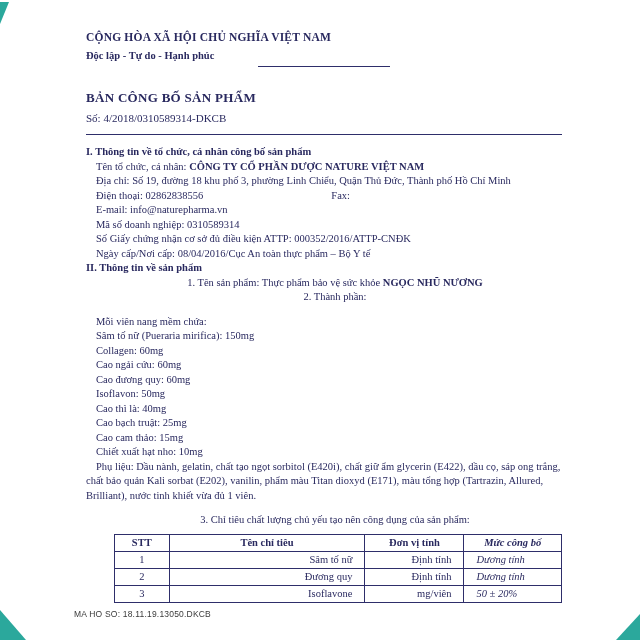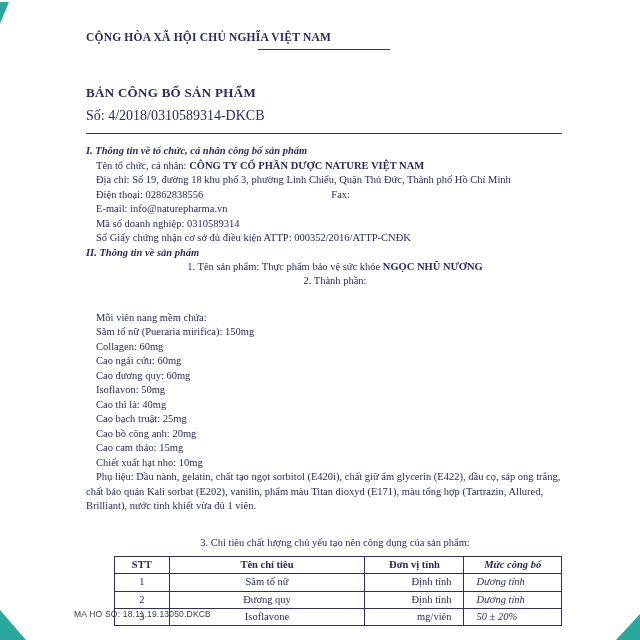--- a/index.html
+++ b/index.html
@@ -17,87 +17,88 @@
 
   .doc{
     position:absolute;left:86px;right:78px;top:30px;
     font-size:10.5px;line-height:1.38;
   }
   .center{}
   .b{font-weight:bold;}
   .national{font-size:11.5px;letter-spacing:.2px;}
   .motto{font-size:10.5px;margin-top:3px;}
   .motto-rule{width:132px;height:0;border-top:1px solid #2e2e6a;margin:3px auto 0 auto;}
-  .title{font-size:13px;margin-top:34px;letter-spacing:.3px;}
-  .doc-number{font-size:14px;margin-top:4px;}
+  .title{font-size:13px;margin-top:22px;letter-spacing:.3px;}
+  .doc-number{font-size:11px;margin-top:4px;}
   .big-rule{border:none;border-top:1px solid #2e2e6a;margin:8px 0 10px 0;}
 
-  .sec-heading{font-weight:bold;margin-top:6px;font-style:italic;}
+  .sec-heading{font-weight:bold;margin-top:6px;}
   .line{text-indent:10px;}
   .num-line{text-indent:22px;text-align:center;}
   .gap-s{margin-top:0;}
-  .gap-m{margin-top:22px;}
+  .gap-m{margin-top:10px;}
   .fax{display:inline-block;margin-left:118px;}
 
   table.quality{
     border-collapse:collapse;margin:6px 0 0 28px;
     font-size:10.5px;color:#29295f;
   }
   table.quality th,table.quality td{
     border:1px solid #2e2e6a;padding:1px 12px;line-height:1.35;
   }
   table.quality th{font-weight:bold;text-align:center;}
   .col-stt{width:34px;text-align:center;}
-  .col-name{width:228px;text-align:center;}
+  .col-name{width:228px;text-align:right;}
   .col-unit{width:92px;text-align:right;}
   .col-level{width:92px;text-align:left;font-style:italic;}
 
   .footer-code{
     position:absolute;left:74px;bottom:21px;
     font-family:"Liberation Sans", sans-serif;
     font-size:8.5px;color:#3a3a3a;letter-spacing:.2px;
   }
 </style>
 </head>
 <body>
 
 <div class="corner tl"></div>
 <div class="corner bl"></div>
 <div class="corner br"></div>
 
 <div class="doc">
 
   <div class="center national b">CỘNG HÒA XÃ HỘI CHỦ NGHĨA VIỆT NAM</div>
+  <div class="center motto b">Độc lập - Tự do - Hạnh phúc</div>
   <div class="motto-rule"></div>
 
   <div class="center title b">BẢN CÔNG BỐ SẢN PHẨM</div>
   <div class="center doc-number">Số: 4/2018/0310589314-DKCB</div>
   <hr class="big-rule">
 
   <div class="sec-heading">I. Thông tin về tổ chức, cá nhân công bố sản phẩm</div>
   <div class="line"><span>Tên tổ chức, cá nhân: </span><span class="b">CÔNG TY CỔ PHẦN DƯỢC NATURE VIỆT NAM</span></div>
   <div class="line">Địa chỉ: Số 19, đường 18 khu phố 3, phường Linh Chiểu, Quận Thủ Đức, Thành phố Hồ Chí Minh</div>
   <div class="line"><span>Điện thoại: 02862838556</span><span class="fax">Fax:</span></div>
   <div class="line">E-mail: info@naturepharma.vn</div>
   <div class="line">Mã số doanh nghiệp: 0310589314</div>
   <div class="line">Số Giấy chứng nhận cơ sở đủ điều kiện ATTP: 000352/2016/ATTP-CNĐK</div>
+  <div class="line">Ngày cấp/Nơi cấp: 08/04/2016/Cục An toàn thực phẩm – Bộ Y tế</div>
 
   <div class="sec-heading gap-s">II. Thông tin về sản phẩm</div>
   <div class="num-line gap-s"><span>1. Tên sản phẩm: Thực phẩm bảo vệ sức khỏe </span><span class="b">NGỌC NHŨ NƯƠNG</span></div>
   <div class="num-line">2. Thành phần:</div>
 
   <div class="line gap-m">Mỗi viên nang mềm chứa:</div>
   <div class="line">Sâm tố nữ (Pueraria mirifica): 150mg</div>
   <div class="line">Collagen: 60mg</div>
   <div class="line">Cao ngải cứu: 60mg</div>
   <div class="line">Cao đương quy: 60mg</div>
   <div class="line">Isoflavon: 50mg</div>
   <div class="line">Cao thì là: 40mg</div>
   <div class="line">Cao bạch truật: 25mg</div>
-  <div class="line">Cao bồ công anh: 20mg</div>
   <div class="line">Cao cam thảo: 15mg</div>
   <div class="line">Chiết xuất hạt nho: 10mg</div>
   <div class="line">Phụ liệu: Dầu nành, gelatin, chất tạo ngọt sorbitol (E420i), chất giữ ẩm glycerin (E422), dầu cọ, sáp ong trắng, chất bảo quản Kali sorbat (E202), vanilin, phẩm màu Titan dioxyd (E171), màu tổng hợp (Tartrazin, Allured, Brilliant), nước tinh khiết vừa đủ 1 viên.</div>
 
   <div class="num-line gap-m">3. Chỉ tiêu chất lượng chủ yếu tạo nên công dụng của sản phẩm:</div>
 
   <table class="quality">
     <thead>
       <tr>
         <th class="col-stt">STT</th>

